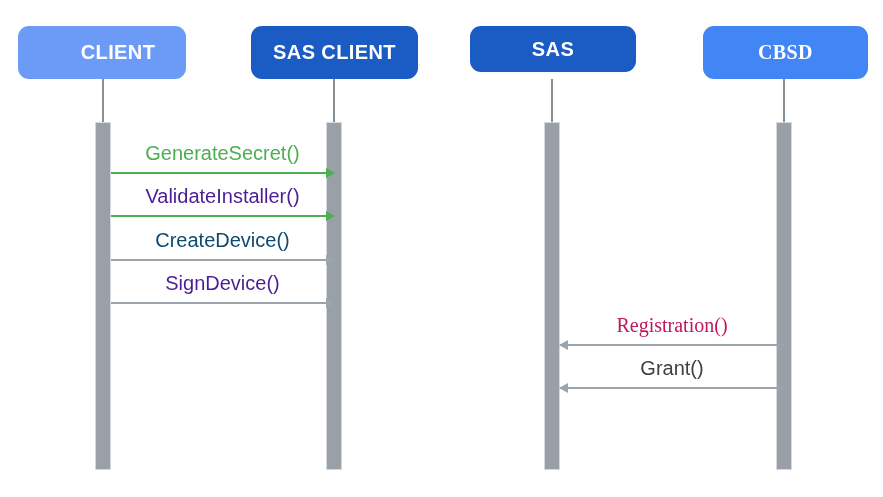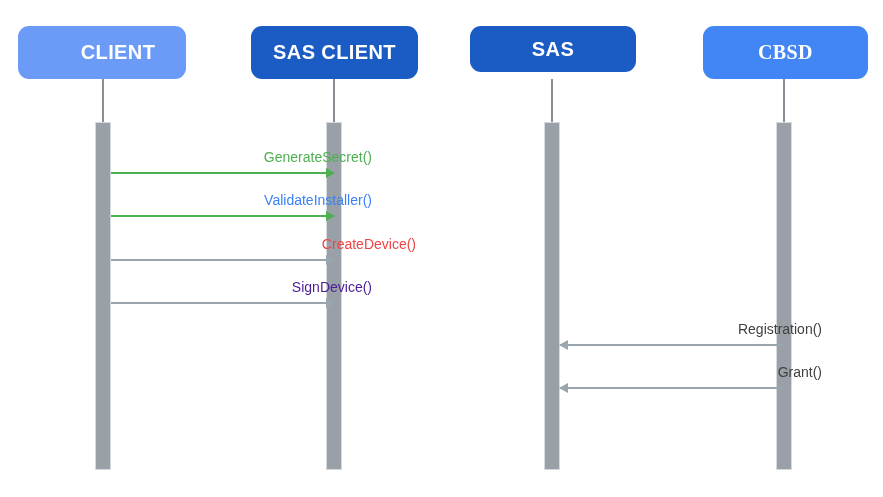--- a/index.html
+++ b/index.html
@@ -86,26 +86,25 @@
     border-right: 9px solid #9aa5ad;
   }
   .message.green.ltr .message-head {
     border-right-color: #4caf50;
   }
   .message-label {
     position: absolute;
     bottom: 7px;
     left: 0;
     width: 100%;
-    text-align: right;
-    font-size: 14px;
+    text-align: center;
+    font-size: 20px;
     color: #5f6368;
     white-space: nowrap;
     user-select: none;
-    margin-left: 38px;
   }
   .message.green .message-label {
     color: #4caf50;
   }
 </style>
 </head>
 <body>
 
 <div id="diagram-canvas" style="width: 883px; height: 497px; background: rgb(255, 255, 255);">
   <div id="lifelines-layer">
@@ -122,36 +121,36 @@
     </div>
   <div id="messages-layer">
       <div class="message ltr green" style="left: 111px; top: 172px; width: 223px;">
         <div class="message-line" style="background: rgb(76, 175, 80);"></div>
         <div class="message-head" style="left: auto; right: -1px; border-left: 9px solid rgb(76, 175, 80); border-right: none;"></div>
         <div class="message-label" style="color: rgb(76, 175, 80);">GenerateSecret()</div>
       </div>
       <div class="message ltr green" style="left: 111px; top: 215px; width: 223px;">
         <div class="message-line" style="background: rgb(76, 175, 80);"></div>
         <div class="message-head" style="left: auto; right: -1px; border-left: 9px solid rgb(76, 175, 80); border-right: none;"></div>
-        <div class="message-label" style="color: #3b82f6;">ValidateInstaller()</div>
+        <div class="message-label" style="color: #4c1d95;">ValidateInstaller()</div>
       </div>
       <div class="message ltr" style="left: 111px; top: 259px; width: 223px;">
         <div class="message-line" style="background: rgb(154, 165, 173);"></div>
         <div class="message-head" style="left: auto; right: -1px; border-left: 9px solid rgb(154, 165, 173); border-right: none;"></div>
-        <div class="message-label" style="color: #ef4444; padding-left: 44px;">CreateDevice()</div>
+        <div class="message-label" style="color: #0c4a6e;">CreateDevice()</div>
       </div>
       <div class="message ltr" style="left: 111px; top: 302px; width: 223px;">
         <div class="message-line" style="background: rgb(154, 165, 173);"></div>
         <div class="message-head" style="left: auto; right: -1px; border-left: 9px solid rgb(154, 165, 173); border-right: none;"></div>
         <div class="message-label" style="color: #4c1d95;">SignDevice()</div>
       </div>
       <div class="message rtl" style="left: 560px; top: 344px; width: 224px;">
         <div class="message-line" style="background: rgb(154, 165, 173);"></div>
         <div class="message-head" style="right: auto; left: -1px; border-right: 9px solid rgb(154, 165, 173); border-left: none;"></div>
-        <div class="message-label" style="color: #404040;">Registration()</div>
+        <div class="message-label" style="color: #be185d; font-family: Liberation Serif, serif;">Registration()</div>
       </div>
       <div class="message rtl" style="left: 560px; top: 387px; width: 224px;">
         <div class="message-line" style="background: rgb(154, 165, 173);"></div>
         <div class="message-head" style="right: auto; left: -1px; border-right: 9px solid rgb(154, 165, 173); border-left: none;"></div>
         <div class="message-label" style="color: #404040;">Grant()</div>
       </div>
     </div>
   <div id="participants-layer">
       <div class="participant-box" style="left: 18px; top: 26px; width: 168px; height: 53px; background: rgb(107, 155, 247); color: rgb(255, 255, 255); padding-left: 32px;">
         <span>CLIENT</span>

